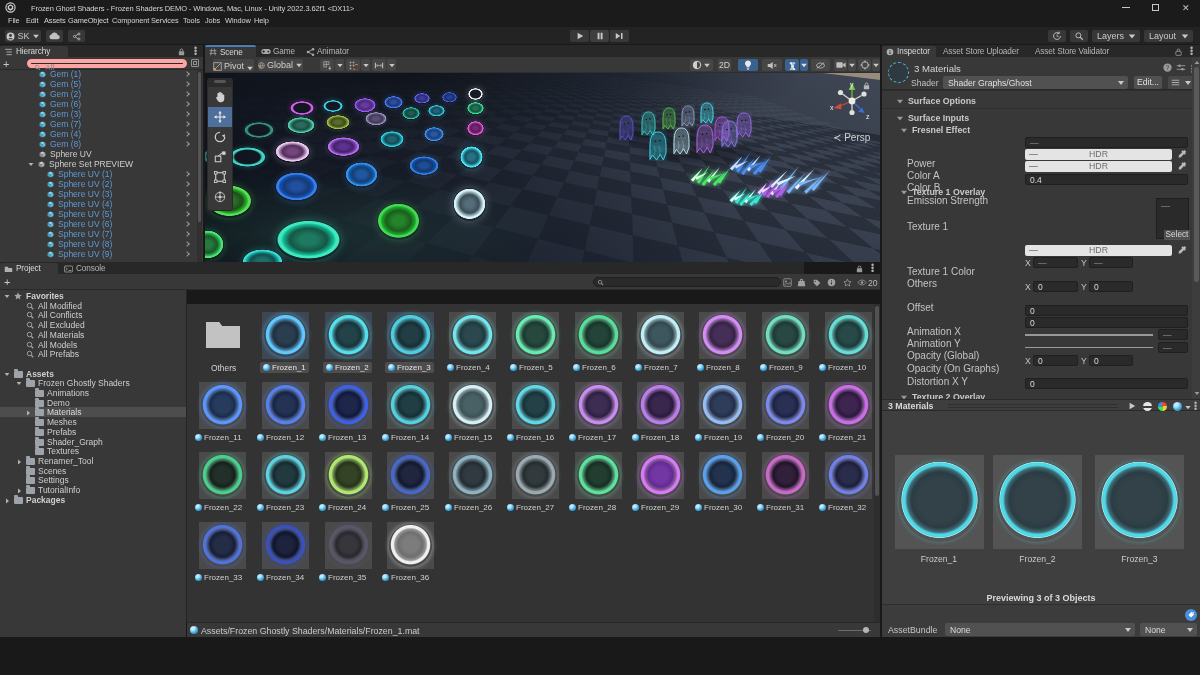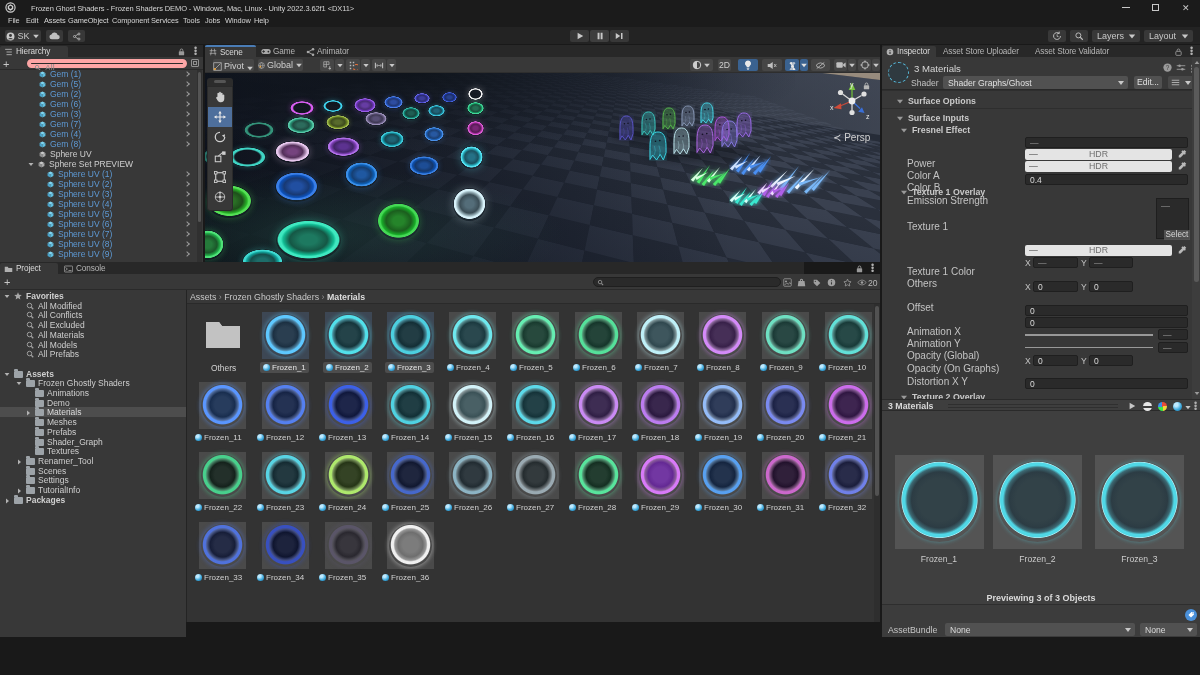--- a/index.html
+++ b/index.html
@@ -2154,23 +2154,20 @@
       </svg>
       <svg class="abs" style="left:843px;top:4px" width="9" height="9" viewBox="0 0 12 12">
         <path fill="none" stroke="#a0a0a0" d="M6 1.5 L7.4 4.6 10.8 5 8.4 7.3 9 10.7 6 9 3 10.7 3.6 7.3 1.2 5 4.6 4.6 Z"></path>
       </svg>
       <svg class="abs" style="left:857px;top:5px" width="10" height="7" viewBox="0 0 14 9">
         <path d="M1 4.5 q6 -7 12 0 q-6 7 -12 0" fill="none" stroke="#a0a0a0"></path>
         <circle cx="7" cy="4.5" r="1.8" fill="#a0a0a0"></circle>
       </svg>
       <div class="abs" style="left:868px;top:4px;color:#b8b8b8;font-size:8.6px">20</div>
     </div>
-<div class="abs hdr" style="left:187px;top:290px;width:693px;height:14px;border-bottom:1px solid #2a2a2a">
-      <div class="abs" style="left:3px;top:2px;color:#c8c8c8;font-size:8.8px">Assets <span style="color:#909090">›</span> Frozen Ghostly Shaders <span style="color:#909090">›</span> <b style="color:#dedede">Materials</b></div>
-    </div>
 <div class="abs" style="left:0;top:290px;width:186px;height:332px;background:#383838;overflow:hidden">
       <span class="tri-d" style="position:absolute;left:3px;top:4px;transform:scale(0.6);border-top-color:#b2b2b2"></span>
       <svg class="abs" style="left:14px;top:2px" width="8" height="8" viewBox="0 0 12 12">
         <path fill="#a8a8a8" d="M6 0.5 L7.6 4.2 11.6 4.6 8.6 7.2 9.5 11.2 6 9.1 2.5 11.2 3.4 7.2 0.4 4.6 4.4 4.2 Z"></path>
       </svg>
       <div class="prow" style="left:26px;top:1px;color:#cfcfcf"><b>Favorites</b></div>
       <svg class="abs" style="left:26px;top:11.7px" width="8" height="8" viewBox="0 0 16 16">
         <circle cx="7" cy="7" r="4.5" fill="none" stroke="#a0a0a0" stroke-width="2"></circle>
         <path d="M10.5 10.5 L14.5 14.5" stroke="#a0a0a0" stroke-width="2.4"></path>
       </svg>
@@ -2383,20 +2380,26 @@
         <div class="ball" style="left:2px;top:2px;width:43px;height:43px;background:radial-gradient(circle closest-side at 50% 48%, #38363d 0 38%, #2a282f 60%, #5a556877 76%, #5a5568 83% 93%, rgba(0,0,0,0) 98%);box-shadow:0 0 4px 1px #5a556866;"></div>
       </div>
       <div class="tlabel" style="left:132px;top:268px"><div class="mic"></div>Frozen_35</div>
       <div class="tile" style="left:200px;top:218px">
         <div class="ball" style="left:2px;top:2px;width:43px;height:43px;background:radial-gradient(circle closest-side at 50% 48%, #7c7c7c 0 38%, #6e6e6e 60%, #f0f0f077 76%, #f0f0f0 83% 93%, rgba(0,0,0,0) 98%);box-shadow:0 0 4px 1px #f0f0f066;"></div>
       </div>
       <div class="tlabel" style="left:195px;top:268px"><div class="mic"></div>Frozen_36</div>
       <div class="abs" style="left:687px;top:0px;width:6px;height:318px;background:#2e2e2e">
         <div class="abs" style="left:1px;top:2px;width:4px;height:190px;background:#525252;border-radius:2px"></div>
       </div>
+    </div>
+<div class="abs" style="left:187px;top:622px;width:693px;height:15px;background:#383838;border-top:1px solid #282828">
+      <div class="abs" style="left:3px;top:3px;width:8px;height:8px;border-radius:50%;background:radial-gradient(circle at 35% 30%,#cdeeff 0 18%,#3ba8dc 60%,#1c6fa0 100%)"></div>
+      <div class="abs" style="left:14px;top:3px;color:#cccccc;font-size:8.8px">Assets/Frozen Ghostly Shaders/Materials/Frozen_1.mat</div>
+      <div class="abs" style="left:651px;top:7px;width:33px;height:1px;background:#6a6a6a"></div>
+      <div class="abs" style="left:676px;top:4px;width:6px;height:6px;border-radius:50%;background:#b5b5b5"></div>
     </div>
 <div class="abs" style="left:0;top:622px;width:186px;height:15px;background:#383838"></div>
 <div class="tabbar abs" style="left:882px;top:45px;width:318px;height:12px">
       <div class="tab act" style="left:0;width:54px"><svg width="8" height="8" viewBox="0 0 12 12" style="margin-right:3px">
           <circle cx="6" cy="6" r="5" fill="#b0b0b0"></circle>
           <path d="M6 3 v1 M6 5.5 v3.5" stroke="#282828" stroke-width="1.6"></path>
         </svg>Inspector</div>
       <div class="tab" style="left:57px;width:90px;font-size:8.2px">Asset Store Uploader</div>
       <div class="tab" style="left:149px;width:90px;font-size:8.2px">Asset Store Validator</div>
       <div class="lock" style="left:293px;top:3px"><svg width="7" height="8" viewBox="0 0 10 12">

